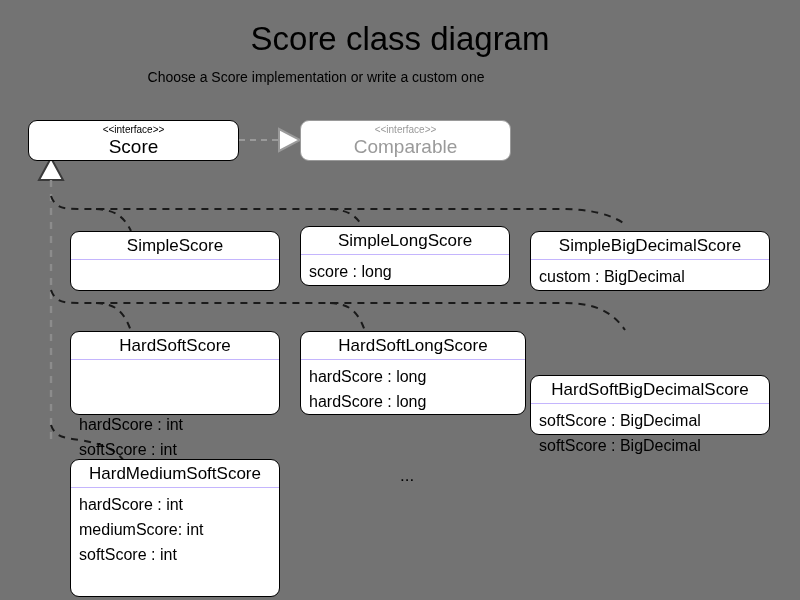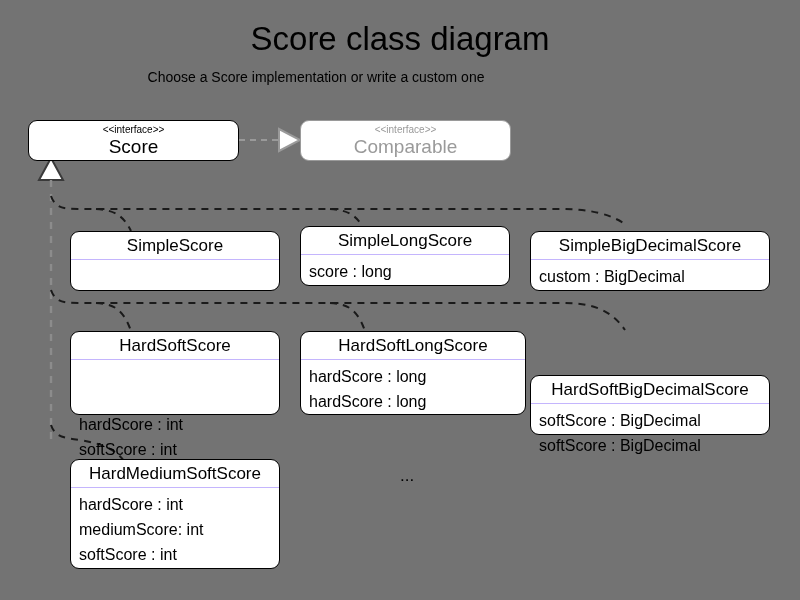--- a/index.html
+++ b/index.html
@@ -201,21 +201,21 @@
   </div>
 
   <div class="node cls" style="left:530px; top:331px; width:240px; height:60px;margin-top:44px;">
     <div class="cls-header">HardSoftBigDecimalScore</div>
     <div class="cls-attrs">
       <div class="cls-attr">softScore : BigDecimal</div>
       <div class="cls-attr">softScore : BigDecimal</div>
     </div>
   </div>
 
-  <div class="node cls" style="left:70px; top:459px; width:210px; height:110px;">
+  <div class="node cls" style="left:70px; top:459px; width:210px; height:138px;">
     <div class="cls-header">HardMediumSoftScore</div>
     <div class="cls-attrs">
       <div class="cls-attr">hardScore : int</div>
       <div class="cls-attr">mediumScore: int</div>
       <div class="cls-attr">softScore : int</div>
     </div>
   </div>
 
   <div class="ellipsis" style="left:400px; top:467px;">...</div>
 

